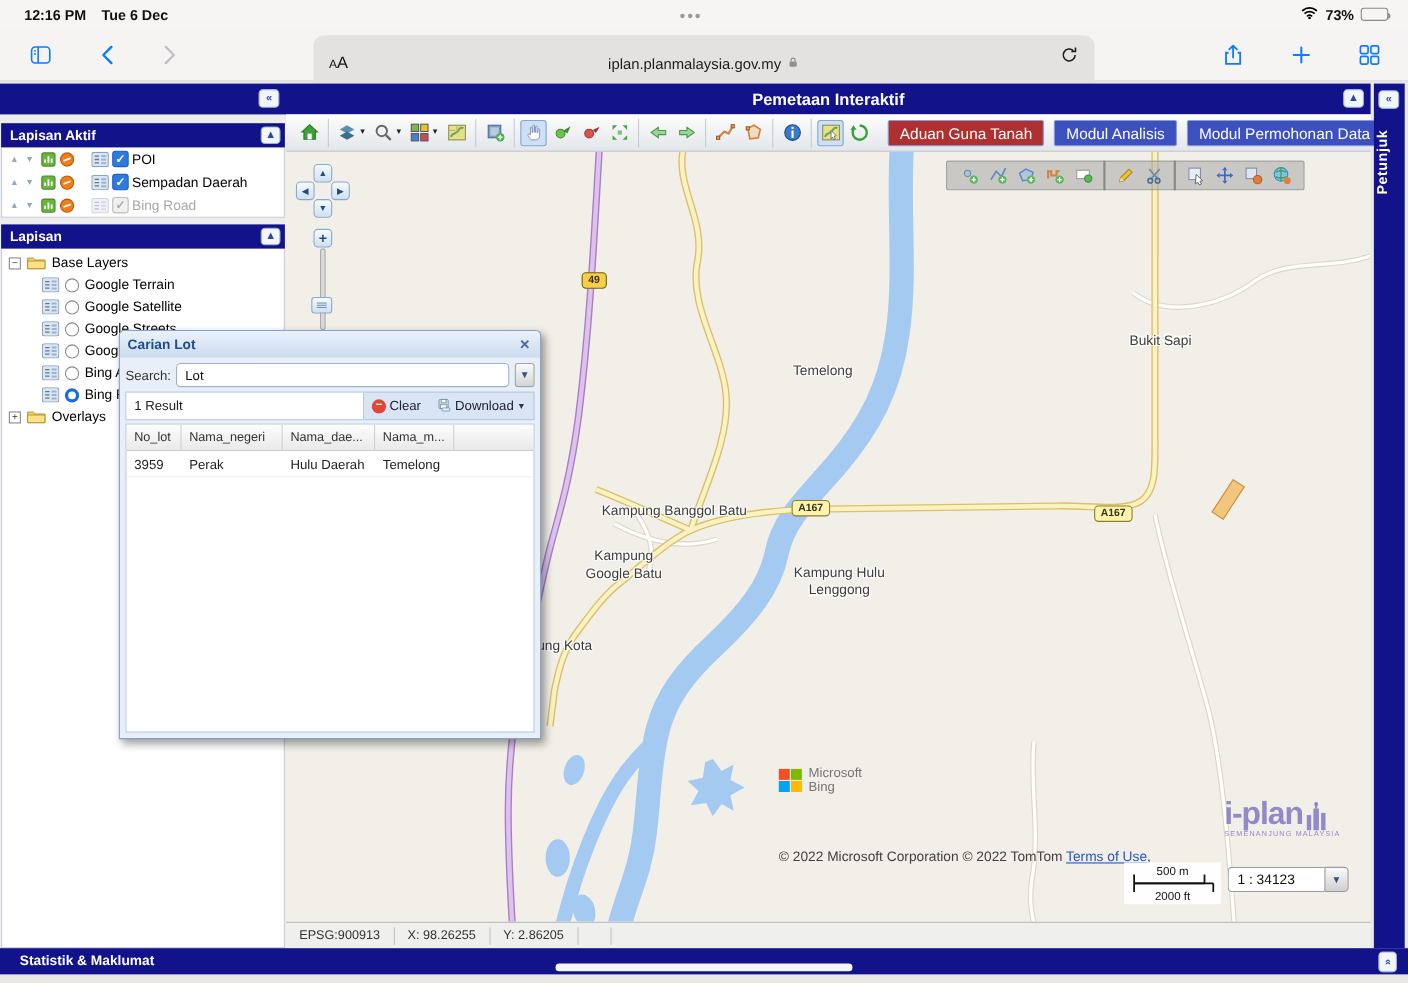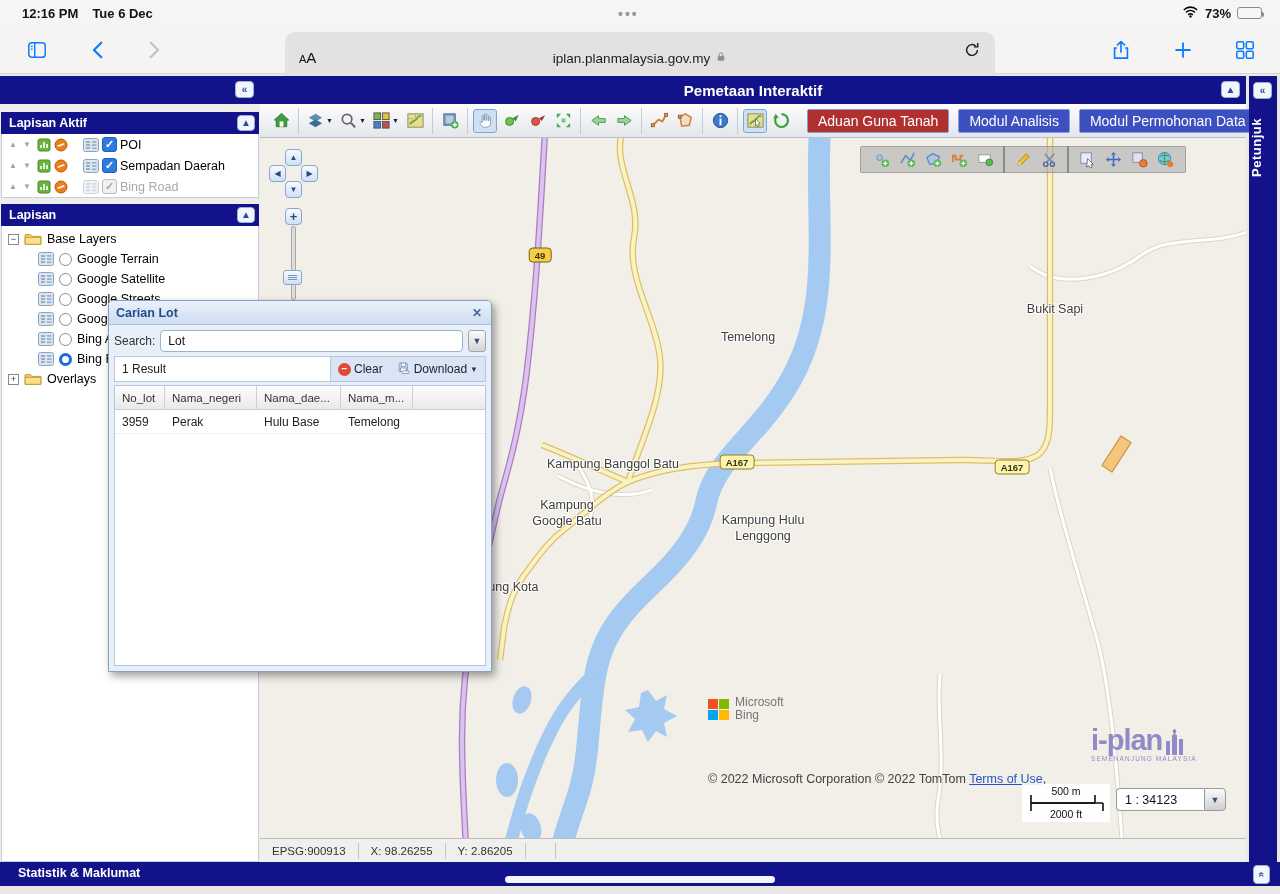--- a/index.html
+++ b/index.html
@@ -89,21 +89,21 @@
   .ed-btn{width:26px;height:23px;display:flex;align-items:center;justify-content:center;cursor:pointer;}
   .ed-btn svg{width:19px;height:19px;}
 
   
   .bing-logo{position:absolute;left:448px;top:558px;display:flex;gap:6px;align-items:flex-start;}
   .ms-grid{display:grid;grid-template-columns:10px 10px;grid-template-rows:10px 10px;gap:1px;margin-top:3px;}
   .ms-grid i{display:block;}
   .bing-txt{font-size:12px;color:#757575;line-height:13px;}
   .attribution{position:absolute;left:448px;top:634px;font-size:12.5px;color:#424242;}
   .attribution a{color:#2554c7;text-decoration:underline;cursor:pointer;}
-  .iplan{position:absolute;left:831px;top:588px;color:rgba(138,128,196,.92);line-height:1;}
+  .iplan{position:absolute;left:853px;top:588px;color:rgba(138,128,196,.92);line-height:1;}
   .iplan .big{font-size:29px;font-weight:bold;letter-spacing:-1px;display:flex;align-items:flex-end;gap:2px;}
   .iplan .sub{font-size:6.5px;letter-spacing:1.1px;margin-top:1px;}
   .scalebar{position:absolute;left:762px;top:646px;width:88px;height:38px;background:rgba(255,255,255,.92);}
   .scalesel{position:absolute;left:856px;top:650px;height:23px;display:flex;}
   .scalesel .val{width:88px;height:23px;background:#fff;border:1px solid #9a9a9a;border-right:none;border-radius:4px 0 0 4px;font-size:12.5px;color:#111;display:flex;align-items:center;padding-left:8px;}
   .scalesel .btn{width:22px;height:23px;background:linear-gradient(#fafafa,#cfcfcf);border:1px solid #9a9a9a;border-radius:0 4px 4px 0;color:#33527e;font-size:9px;display:flex;align-items:center;justify-content:center;cursor:pointer;}
 
   
   .map-status{position:absolute;left:260px;top:838px;width:986px;height:24px;background:#efefee;border-top:1px solid #bcbcbc;display:flex;align-items:center;font-size:11.5px;color:#333;}
   .ms-cell{padding:0 12px;height:16px;display:flex;align-items:center;border-right:1px solid #c4c4c4;}
@@ -860,20 +860,20 @@
       <div class="tbl-hdr">
         <span class="th c0">No_lot</span>
         <span class="th c1">Nama_negeri</span>
         <span class="th c2">Nama_dae...</span>
         <span class="th c3">Nama_m...</span>
         <span class="th cf"></span>
       </div>
       <div class="tbl-row">
         <span class="td c0">3959</span>
         <span class="td c1">Perak</span>
-        <span class="td c2">Hulu Base</span>
+        <span class="td c2">Hulu Daerah</span>
         <span class="td c3">Temelong</span>
         <span class="td cf"></span>
       </div>
     </div>
   </div>
 
 </div>
 
 </body></html>

